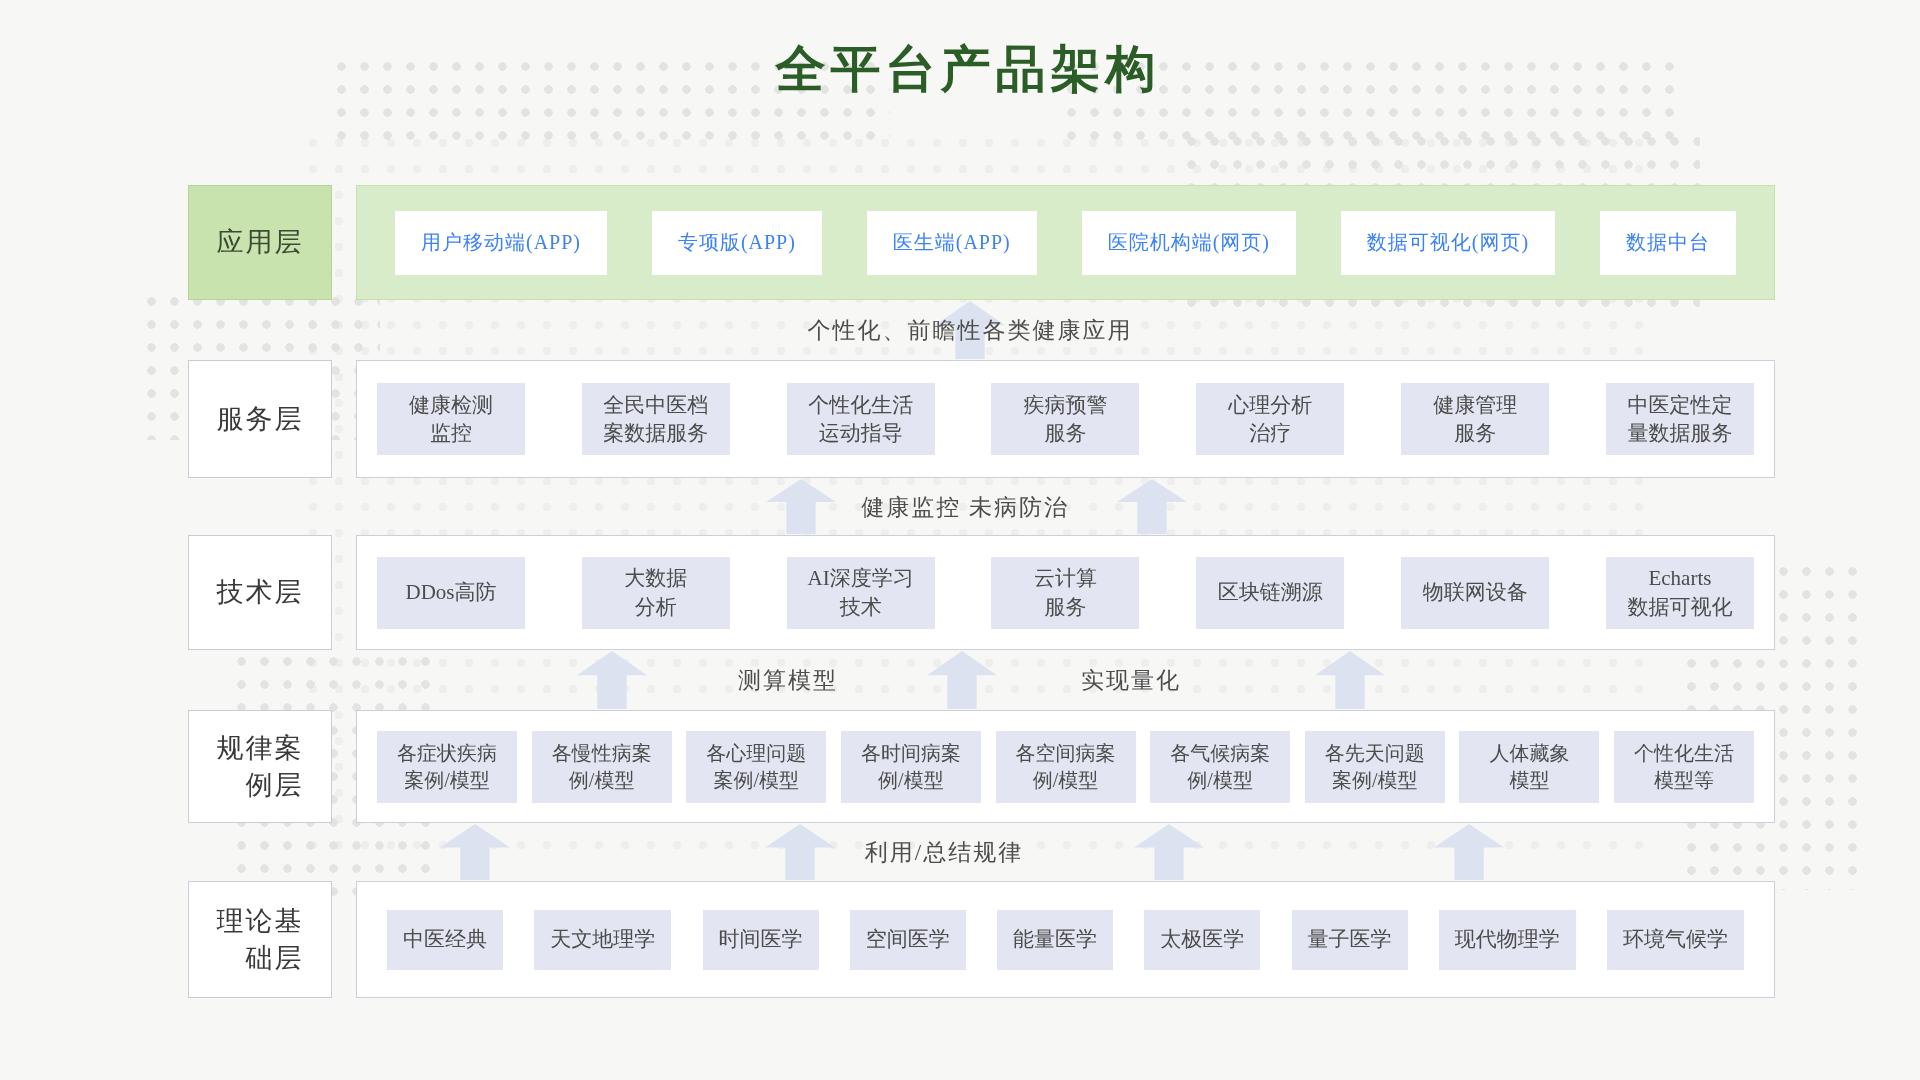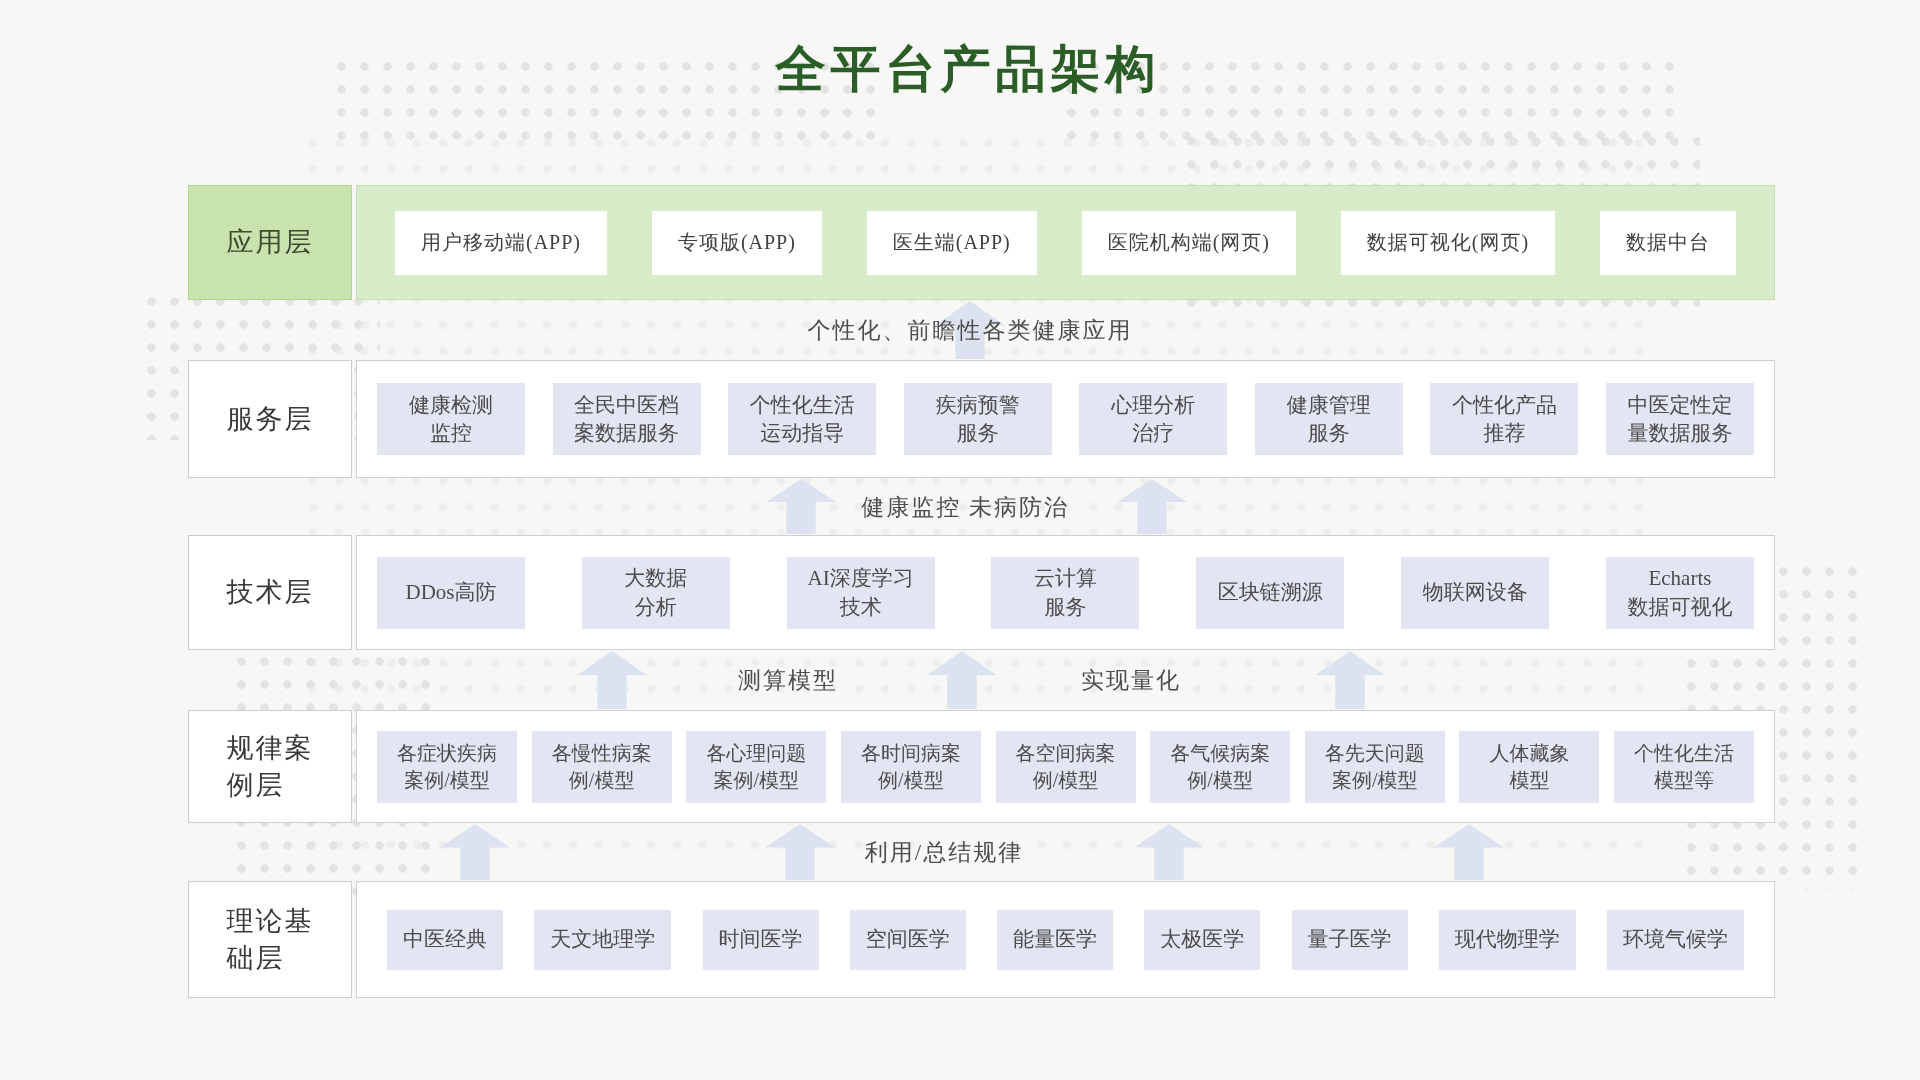--- a/index.html
+++ b/index.html
@@ -13,24 +13,24 @@
     background-size:23px 23px;pointer-events:none;}
   .dots.sparse{opacity:.45;background-size:26px 26px;}
   .title{
     position:absolute;top:36px;left:0;width:100%;margin:0;z-index:3;
     text-align:center;font-size:50px;font-weight:bold;letter-spacing:5px;
     color:var(--title_green,#2b5d26);
     padding-left:8px;
   }
   .row{position:absolute;left:0;width:1920px;z-index:2;}
   .layer-label{
-    position:absolute;left:188px;width:164px;top:0;bottom:0;
+    position:absolute;left:188px;width:144px;top:0;bottom:0;
     display:flex;align-items:center;justify-content:center;
     background:#ffffff;border:1px solid #c9ccd2;box-sizing:border-box;
-    font-size:27px;color:#3a3a3a;letter-spacing:2px;text-align:left;
+    font-size:27px;color:#3a3a3a;letter-spacing:2px;text-align:right;
     white-space:pre-line;line-height:1.35;
   }
   .layer-label.green{
     background:var(--label_green,#c9e3ae);
     border:1px solid #b5d596;color:#3c4a33;
   }
   .layer-container{
     position:absolute;left:356px;width:1419px;top:0;bottom:0;
     display:flex;align-items:center;justify-content:space-between;
     background:#ffffff;border:1px solid #ccd0d6;box-sizing:border-box;
@@ -42,21 +42,21 @@
   }
   .item{
     display:flex;align-items:center;justify-content:center;
     text-align:center;white-space:pre-line;line-height:1.35;
     font-size:21px;color:#4c4c4c;box-sizing:border-box;
     background:var(--node_lavender,#e3e6f2);
   }
   .item.lav{width:148px;height:72px;}
   .item.lav-sm{width:140px;height:72px;font-size:20px;}
   .item.plain{height:60px;padding:4px 16px;}
-  .item.app{height:64px;padding:0 26px;background:#ffffff;color:#404040;font-size:20px;letter-spacing:1px;}
+  .item.app{height:64px;padding:0 26px;background:#ffffff;color:#3b82f6;font-size:20px;letter-spacing:1px;}
   .connector{position:absolute;left:0;width:1920px;z-index:1;}
   .arrow{
     position:absolute;top:1px;bottom:1px;width:70px;
     background:var(--arrow_lavender,#dde2f0);
     clip-path:polygon(50% 0%,100% 42%,71% 42%,71% 100%,29% 100%,29% 42%,0% 42%);
   }
   .conn-text{
     position:absolute;top:50%;transform:translate(-50%,-50%);z-index:2;
     font-size:23px;color:#4d4d4d;letter-spacing:2px;white-space:nowrap;
   }
@@ -101,22 +101,20 @@
       <div class="item lav">全民中医档
 案数据服务</div>
       <div class="item lav">个性化生活
 运动指导</div>
       <div class="item lav">疾病预警
 服务</div>
       <div class="item lav">心理分析
 治疗</div>
       <div class="item lav">健康管理
 服务</div>
-      <div class="item lav">个性化产品
-推荐</div>
       <div class="item lav">中医定性定
 量数据服务</div>
     </div>
   </div>
 
   <div class="connector" style="top:478px;height:57px;">
     <div class="arrow" style="left:766px;"></div>
     <div class="arrow" style="left:1117px;"></div>
     <div class="conn-text" style="left:965px;">健康监控 未病防治</div>
   </div>

